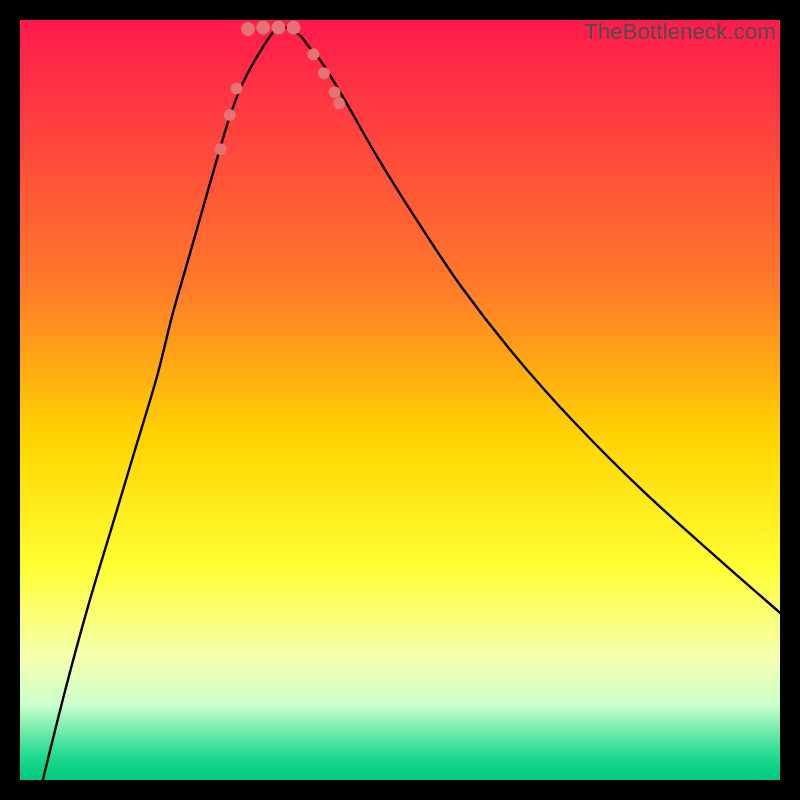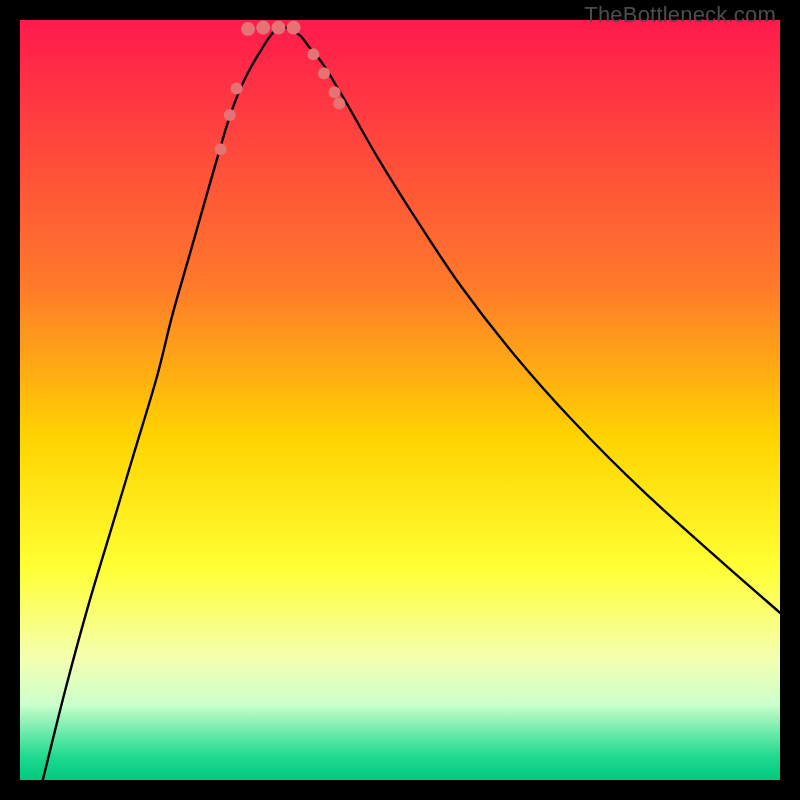--- a/index.html
+++ b/index.html
@@ -14,21 +14,21 @@
   .frame {
     position: absolute;
     left: 20px;
     top: 20px;
     width: 760px;
     height: 760px;
     background: #000;
   }
   .watermark {
     position: absolute;
-    top: 2px;
+    top: 19px;
     right: 24px;
     font-size: 22px;
     color: #4d4d4d;
     font-weight: 400;
     letter-spacing: 0.2px;
     z-index: 10;
   }
   svg {
     display: block;
   }

